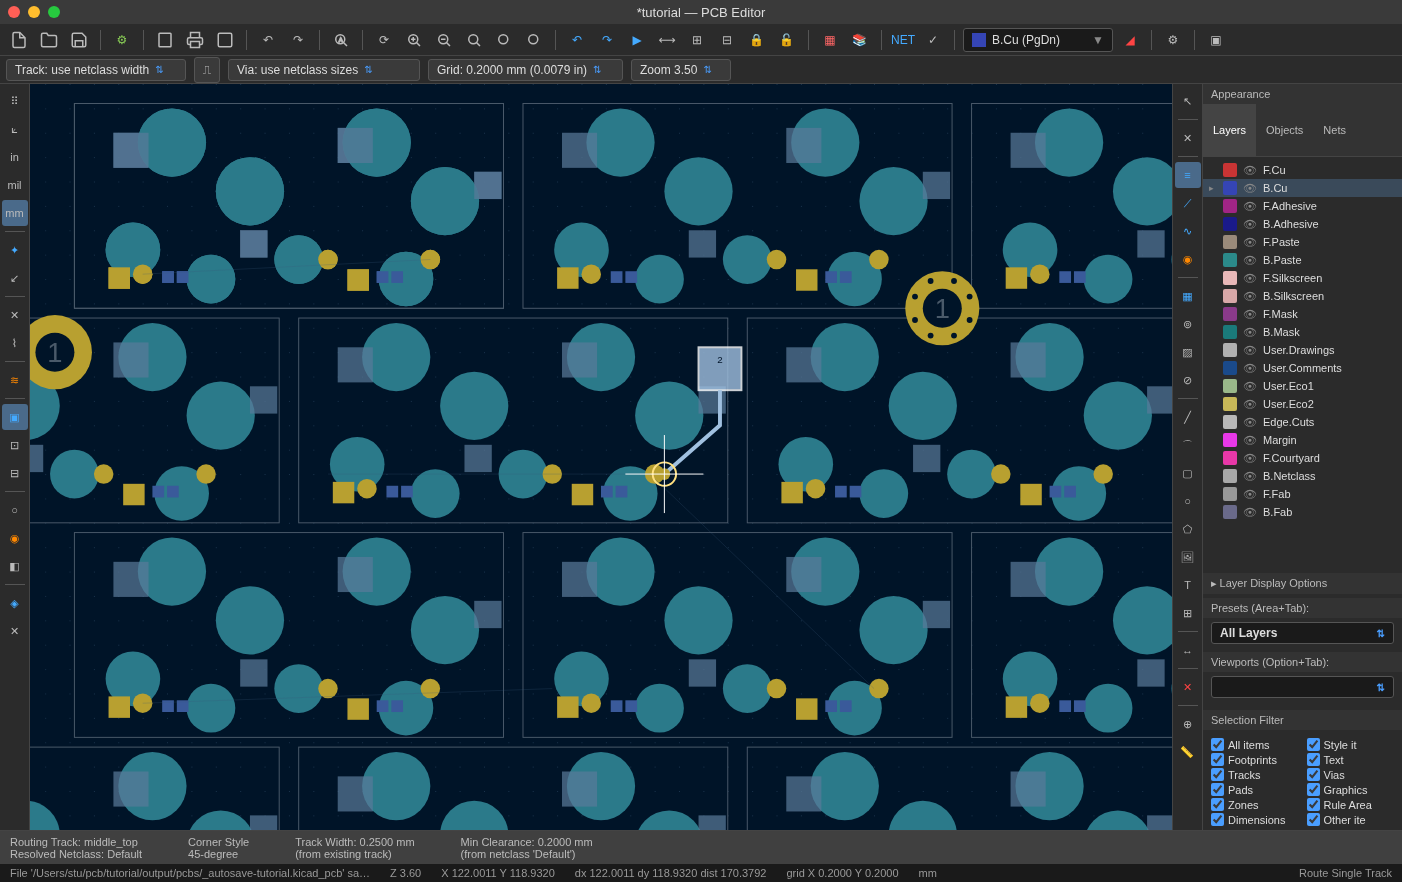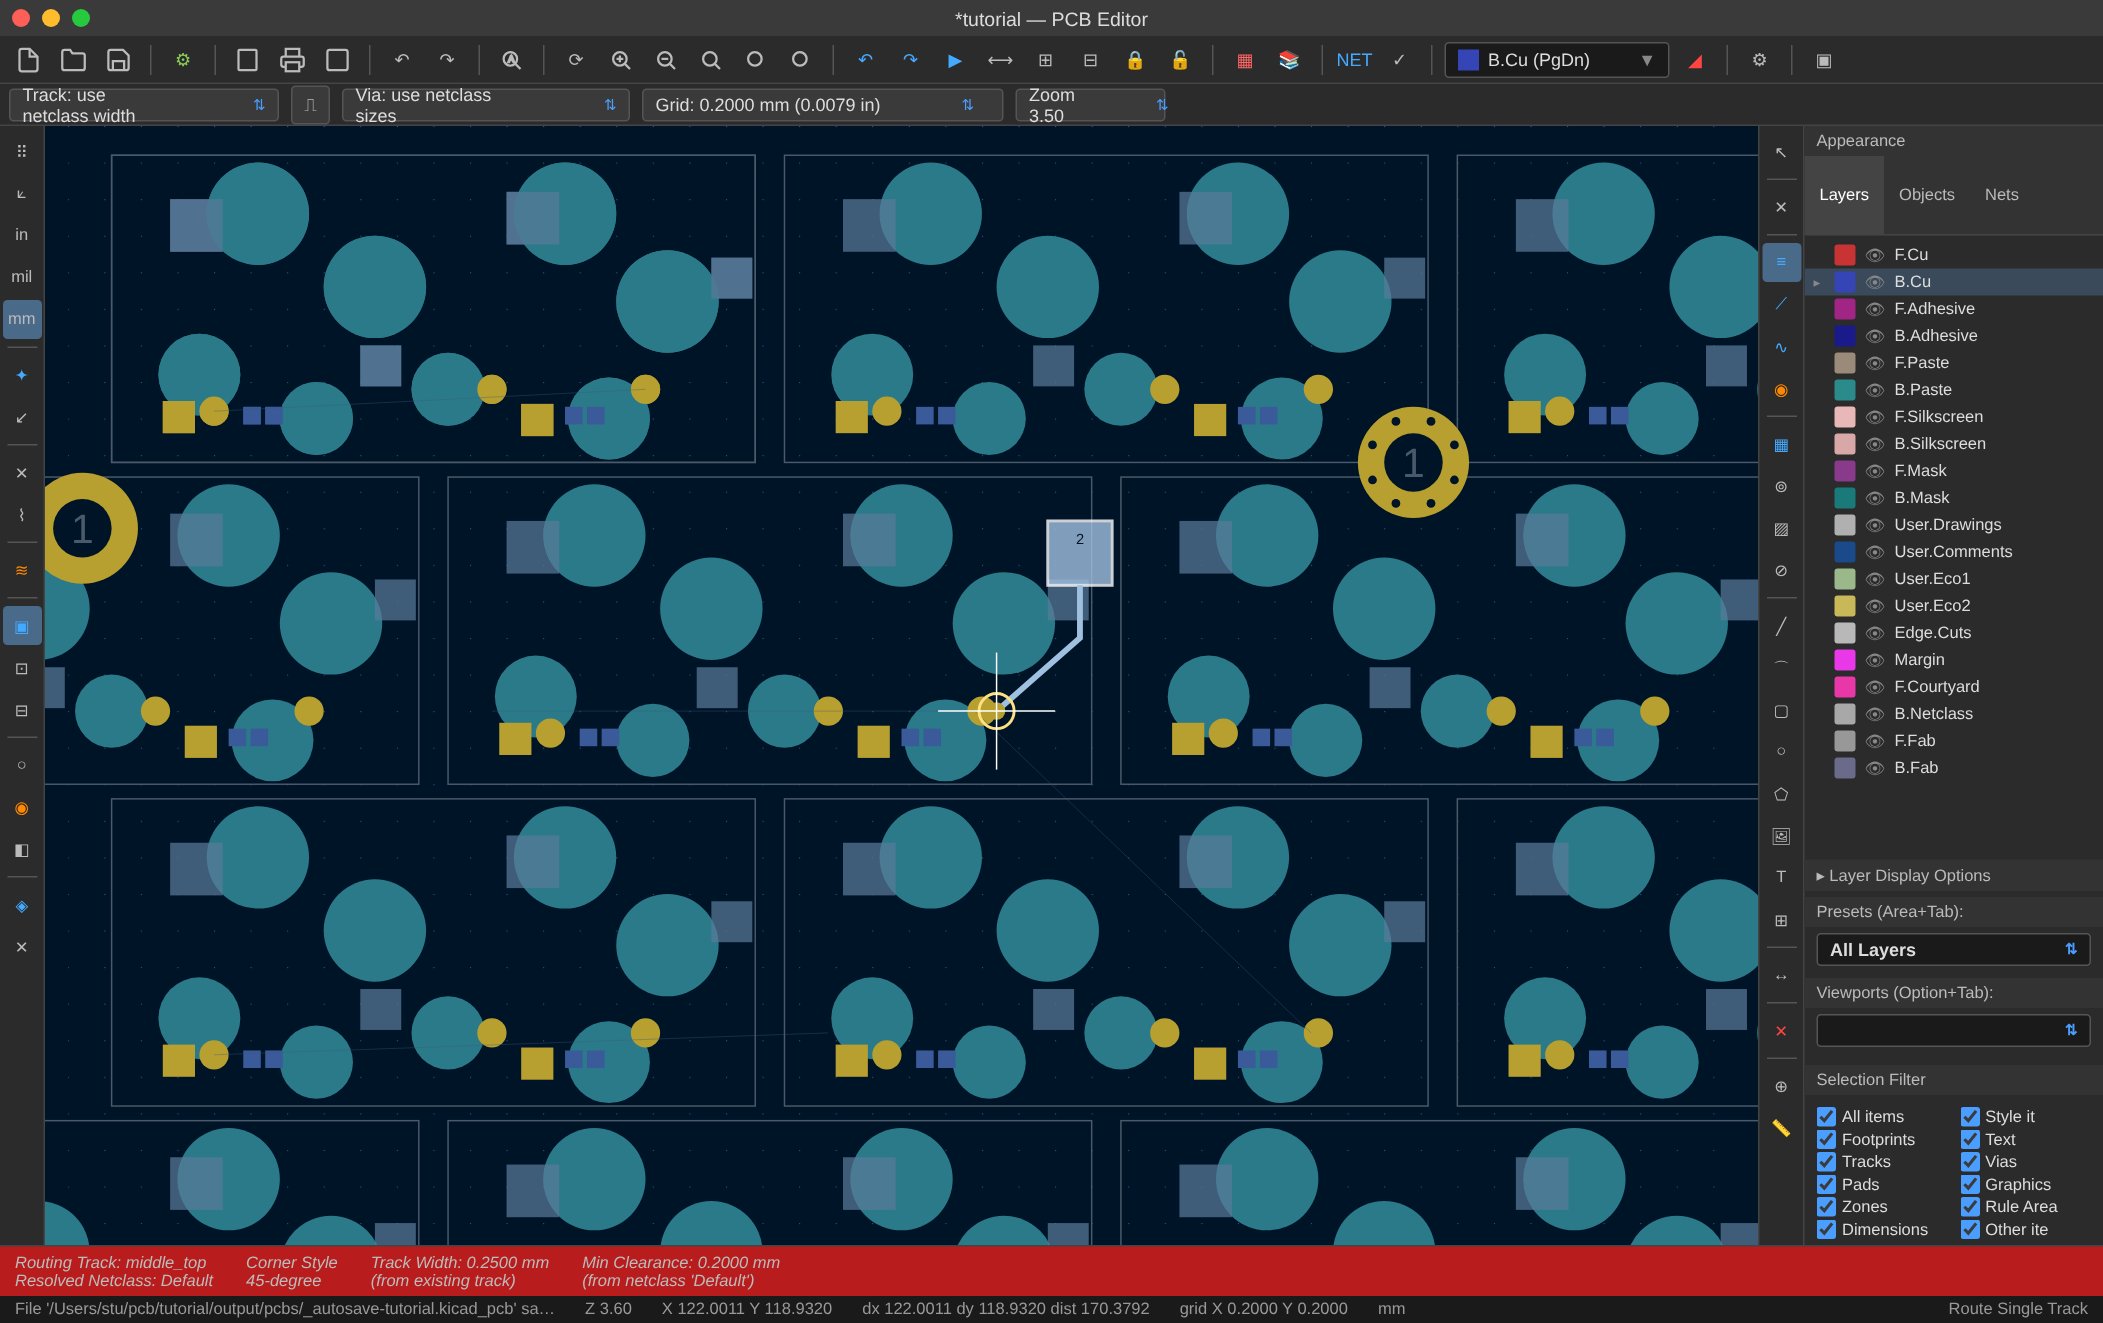--- a/index.html
+++ b/index.html
@@ -16,21 +16,21 @@
 
 
 .toolbar-top { height: 32px; background: #2b2b2b; border-bottom: 1px solid #444; display: flex; align-items: center; padding: 0 6px; gap: 4px; }
 .tb-btn { width: 26px; height: 26px; display: flex; align-items: center; justify-content: center; cursor: pointer; border-radius: 3px; color: #bbb; }
 .tb-sep { width: 1px; height: 20px; background: #555; margin: 0 4px; }
 .layer-select { display: flex; align-items: center; background: #1a1a1a; border: 1px solid #555; border-radius: 3px; height: 24px; padding: 0 8px; gap: 6px; width: 150px; }
 .layer-swatch { width: 14px; height: 14px; }
 
 
 .toolbar-second { height: 28px; background: #2b2b2b; border-bottom: 1px solid #444; display: flex; align-items: center; padding: 0 6px; gap: 8px; }
-.combo { display: flex; align-items: center; background: #3a3a3a; border: 1px solid #555; border-radius: 3px; height: 22px; padding: 0 8px; font-size: 12px; color: #ddd; position: relative; gap: 48px; }
+.combo { display: flex; align-items: center; background: #3a3a3a; border: 1px solid #555; border-radius: 3px; height: 22px; padding: 0 8px; font-size: 12px; color: #ddd; position: relative; }
 .combo .arrow { margin-left: 6px; color: #4a9eff; font-size: 10px; }
 
 
 .main { display: flex; height: calc(100% - 24px - 32px - 28px - 34px - 18px); }
 
 
 .left-toolbar { width: 30px; background: #2b2b2b; border-right: 1px solid #444; display: flex; flex-direction: column; align-items: center; padding: 4px 0; gap: 2px; }
 .lt-btn { width: 26px; height: 26px; display: flex; align-items: center; justify-content: center; cursor: pointer; border-radius: 3px; color: #bbb; font-size: 11px; }
 .lt-btn.active { background: #4a6a8a; }
 .lt-sep { width: 20px; height: 1px; background: #555; margin: 3px 0; }
@@ -56,21 +56,21 @@
 .layer-row .eye { color: #888; font-size: 11px; width: 14px; }
 .section-header { padding: 4px 8px; font-size: 11px; background: #333; color: #bbb; margin-top: 4px; }
 .dropdown-row { padding: 4px 8px; font-weight: bold; }
 .dropdown-row .combo { width: 100%; background: #1a1a1a; }
 .selection-filter { padding: 4px 8px; }
 .filter-grid { display: grid; grid-template-columns: 1fr 1fr; gap: 2px 8px; margin-top: 4px; }
 .filter-item { display: flex; align-items: center; gap: 4px; font-size: 11px; }
 .filter-item input { accent-color: #4a9eff; }
 
 
-.status-routing { height: 34px; background: #b91c1c; border-top: 1px solid #444; display: flex; padding: 2px 10px; gap: 22px; font-size: 11px; color: #bbb; font-style: italic; }
+.status-routing { height: 34px; background: #404040; border-top: 1px solid #444; display: flex; padding: 2px 10px; gap: 46px; font-size: 11px; color: #bbb; }
 .status-routing .col { display: flex; flex-direction: column; justify-content: center; }
 .status-bottom { height: 18px; background: #1a1a1a; display: flex; align-items: center; padding: 0 10px; gap: 20px; font-size: 11px; color: #999; }
 .status-bottom .spacer { flex: 1; }
 
 
 .icon-svg { width: 18px; height: 18px; }
 
 
 .pcb-pad { fill: #2b7a8a; }
 .pcb-courtyard { fill: none; stroke: #4a5a6a; stroke-width: 1; }
@@ -208,21 +208,21 @@
 <div class="toolbar-second">
   <div class="combo" style="width:180px">
     <span>Track: use netclass width</span>
     <span class="arrow">⇅</span>
   </div>
   <div class="tb-btn" style="background:#3a3a3a;border:1px solid #555;border-radius:3px">⎍</div>
   <div class="combo" style="width:192px">
     <span>Via: use netclass sizes</span>
     <span class="arrow">⇅</span>
   </div>
-  <div class="combo" style="width:241px">
+  <div class="combo" style="width:195px">
     <span>Grid: 0.2000 mm (0.0079 in)</span>
     <span class="arrow">⇅</span>
   </div>
   <div class="combo" style="width:100px">
     <span>Zoom 3.50</span>
     <span class="arrow">⇅</span>
   </div>
 </div>
 
 <div class="main">

